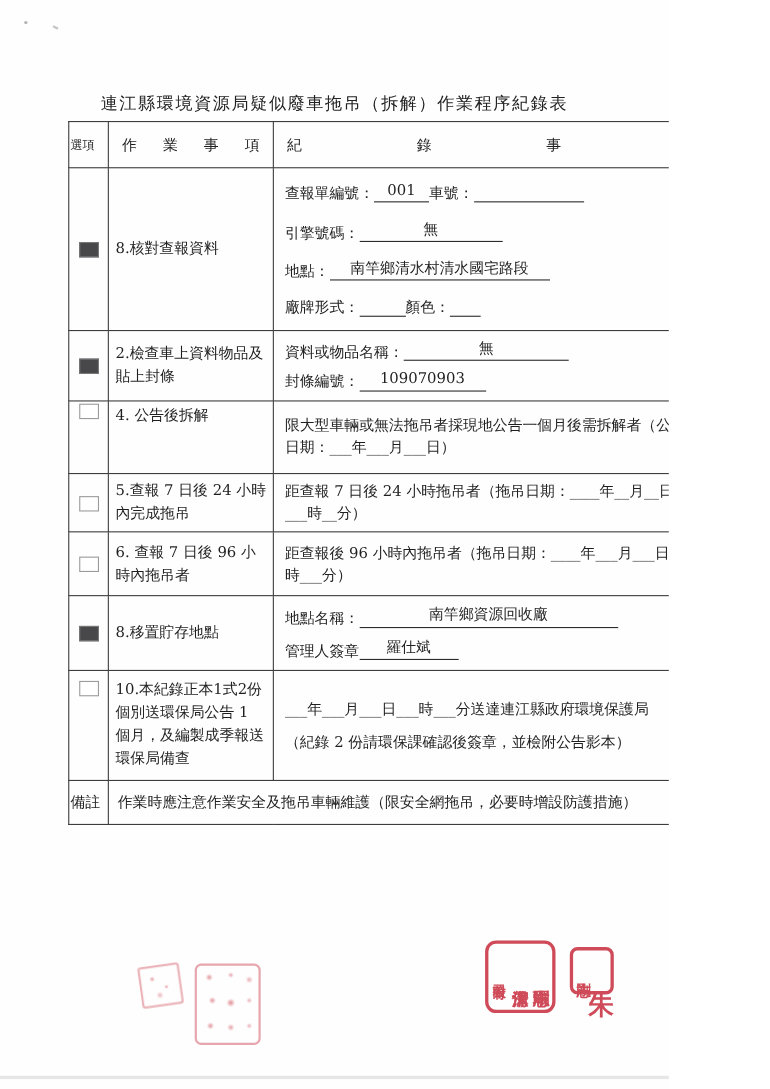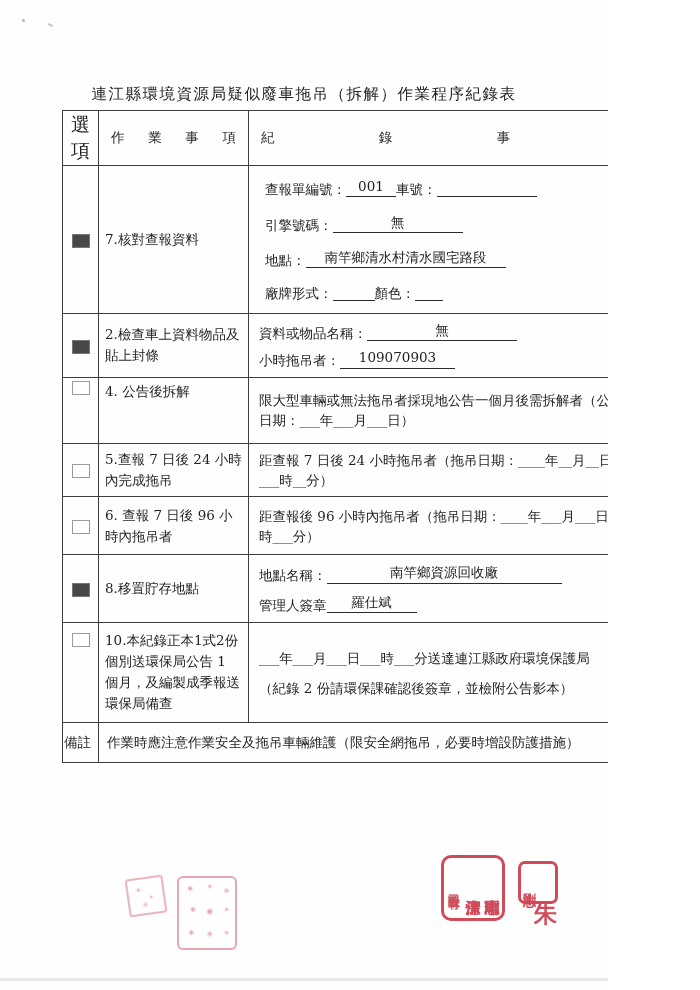--- a/index.html
+++ b/index.html
@@ -16,30 +16,30 @@
   table.proc{
     position:absolute;left:62px;top:110px;width:578px;
     border-collapse:collapse;table-layout:fixed;
     font-size:13.5px;
   }
   table.proc td,table.proc th{
     border:1px solid #3d3d3d;vertical-align:middle;font-weight:normal;
   }
   table.proc{border:1.5px solid #333;}
   thead tr{height:42px;}
-  th.h-opt{text-align:center;font-size:19px;}
+  th.h-opt{text-align:left;font-size:11px;}
   th.h-work,th.h-rec{text-align:justify;text-align-last:justify;padding:0 12px;font-size:13.5px;}
   .row-1{height:121px}.row-2{height:63px}.row-3{height:56px}.row-4{height:66px}
   .row-5{height:50px}.row-6{height:58px}.row-7{height:56px}.row-8{height:64px}
   .row-9{height:40px}.row-10{height:100px}.remark-row{height:40px}
   td.opt{text-align:center;}
   td.work{padding:3px 6px;line-height:1.55;}
   td.rec{padding:4px 10px;line-height:1.5;}
   .line{padding:2px 0;}
-  .row-1 .line{padding:6px 0;margin-left:6px;}
+  .row-1 .line{padding:6px 0;}
   .row-8 .line{padding:3px 0;}
   .row-10 .line{padding:5px 0;}
   .row-4 .opt,.row-4 .work{vertical-align:top;}
   .row-10 .opt,.row-10 .work{vertical-align:top;padding-top:7px;}
   .remark-row td.opt-label{text-align:left;}
   .remark-row td.remark-text{padding:4px 8px;}
   .uval{
     display:inline-block;border-bottom:1px solid #2b2b2b;text-align:center;
     padding:0 4px;vertical-align:text-bottom;box-sizing:border-box;
   }
@@ -111,34 +111,34 @@
     <thead>
       <tr>
         <th class="h-opt">選項</th>
         <th class="h-work">作業事項</th>
         <th class="h-rec">紀錄事項</th>
       </tr>
     </thead>
     <tbody>
         <tr class="row-1">
           <td class="opt"><span class="cb filled"></span></td>
-          <td class="work">7.核對查報資料</td>
+          <td class="work">8.核對查報資料</td>
           <td class="rec">
             <div class="line"><span>查報單編號：</span><span class="uval" style="min-width: 50px;">001</span><span>車號：</span><span class="uval" style="min-width: 100px;"></span></div>
             <div class="line"><span>引擎號碼：</span><span class="uval" style="min-width: 130px;">無</span></div>
             <div class="line"><span>地點：</span><span class="uval" style="min-width: 200px;">南竿鄉清水村清水國宅路段</span></div>
             <div class="line"><span>廠牌形式：</span><span class="uval" style="min-width: 42px;"></span><span>顏色：</span><span class="uval" style="min-width: 28px;"></span></div>
           </td>
         </tr>
         <tr class="row-2">
           <td class="opt"><span class="cb filled"></span></td>
           <td class="work">2.檢查車上資料物品及貼上封條</td>
           <td class="rec">
             <div class="line"><span>資料或物品名稱：</span><span class="uval" style="min-width: 150px;">無</span></div>
-            <div class="line"><span>小時拖吊者：</span><span class="uval" style="min-width: 115px;">109070903</span></div>
+            <div class="line"><span>封條編號：</span><span class="uval" style="min-width: 115px;">109070903</span></div>
           </td>
         </tr>
         <tr class="row-4">
           <td class="opt"><span class="cb"></span></td>
           <td class="work">4. 公告後拆解</td>
           <td class="rec">
             <div class="line"><span>限大型車輛或無法拖吊者採現地公告一個月後需拆解者（公告日期：___年___月___日）</span></div>
           </td>
         </tr>
         <tr class="row-5">

